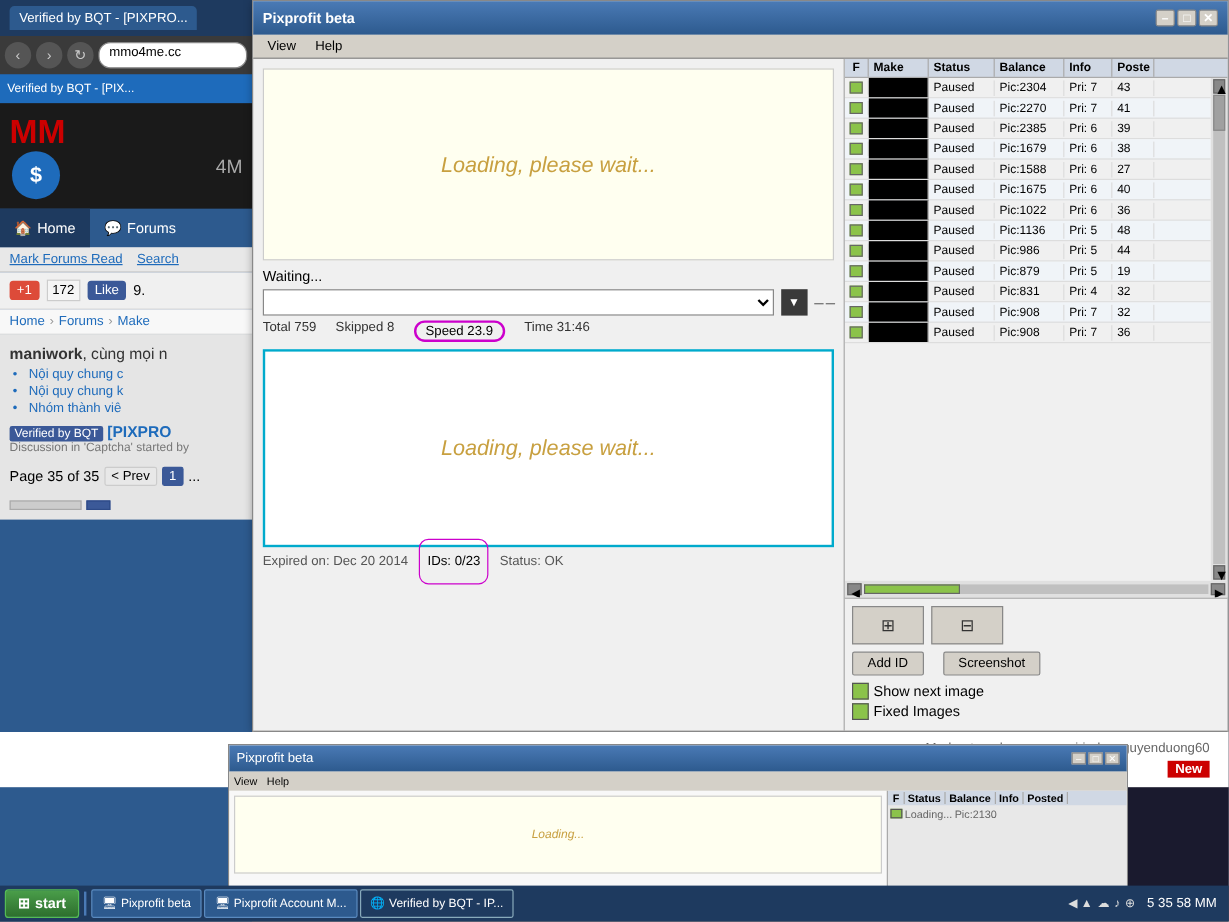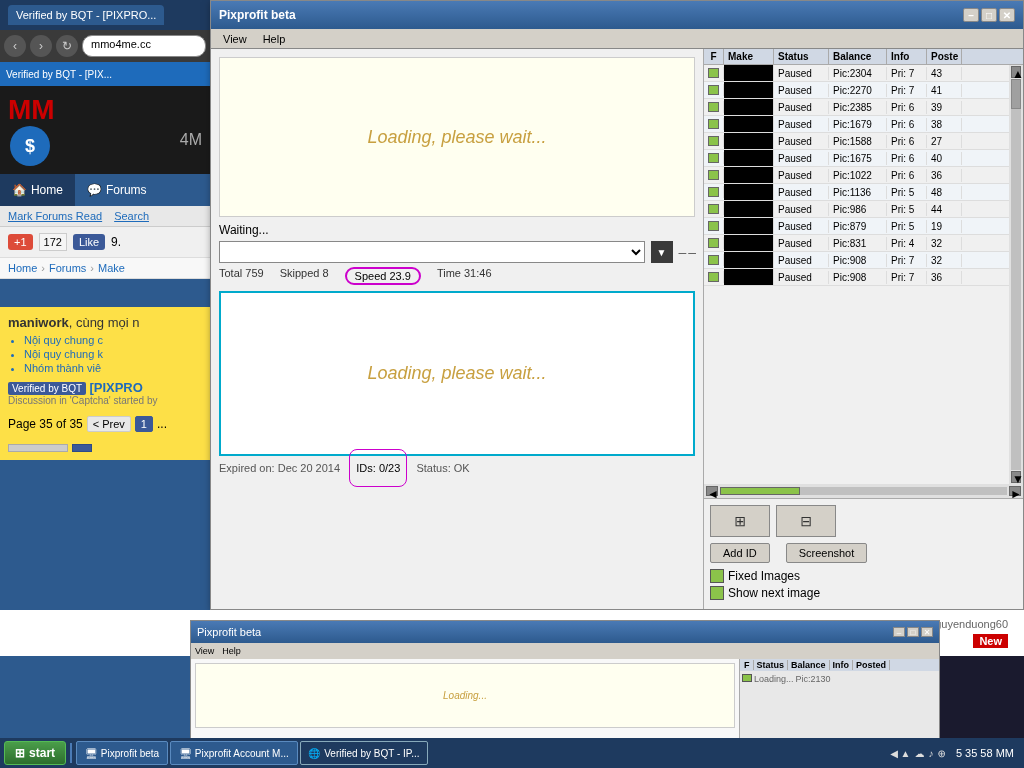--- a/index.html
+++ b/index.html
@@ -23,21 +23,21 @@
     .nav-item.active { background: #1e3a5f; }
     .sub-nav { background: #e8e8e8; padding: 4px 8px; display: flex; gap: 12px; align-items: center; border-bottom: 1px solid #ccc; }
     .sub-nav-link { color: #1e6bbb; font-size: 11px; cursor: pointer; text-decoration: underline; }
     .social-bar { padding: 6px 8px; display: flex; gap: 6px; align-items: center; background: #f0f0f0; border-bottom: 1px solid #ddd; }
     .gplus-btn { background: #dd4b39; color: #fff; border: none; padding: 2px 6px; font-size: 11px; border-radius: 3px; }
     .gplus-count { background: #f5f5f5; border: 1px solid #ccc; padding: 2px 4px; font-size: 11px; }
     .fb-like { background: #3b5998; color: #fff; border: none; padding: 2px 6px; font-size: 11px; border-radius: 3px; }
     .breadcrumb { background: #f8f8f8; padding: 4px 8px; display: flex; gap: 4px; align-items: center; font-size: 11px; border-bottom: 1px solid #ddd; }
     .bc-link { color: #1e6bbb; cursor: pointer; }
     .bc-sep { color: #999; }
-    .content-area { background: #fde047; padding: 8px; overflow: hidden; margin-top: 28px; }
+    .content-area { background: #e5e5e5; padding: 8px; overflow: hidden; }
     .content-title { font-size: 13px; color: #333; margin-bottom: 4px; }
     .bullet-list { margin-left: 16px; }
     .bullet-list li { margin-bottom: 2px; color: #1e6bbb; cursor: pointer; font-size: 11px; }
     .verified-post { background: #3b5998; color: #fff; font-size: 10px; padding: 1px 4px; border-radius: 2px; display: inline-block; }
     .post-title { color: #1e6bbb; font-size: 13px; font-weight: bold; cursor: pointer; }
     .post-meta { font-size: 10px; color: #777; }
     .pager { display: flex; align-items: center; gap: 4px; padding: 4px 0; }
     .pager-btn { background: #e8e8e8; border: 1px solid #ccc; padding: 1px 5px; font-size: 11px; cursor: pointer; border-radius: 2px; }
     .pager-current { background: #3b5998; color: #fff; border: 1px solid #3b5998; padding: 1px 5px; font-size: 11px; border-radius: 2px; }
 
@@ -418,25 +418,25 @@
         <div class="icon-row">
           <div class="icon-btn" style="font-size:14px; color:#333;">⊞</div>
           <div class="icon-btn" style="font-size:14px; color:#333;">⊟</div>
         </div>
         <div class="btn-row">
           <button class="app-btn">Add ID</button>
           <button class="app-btn">Screenshot</button>
         </div>
         <div class="checkbox-row">
           <div class="cb-green"></div>
-          <span>Fixed Images</span>
+          <span>Show next image</span>
         </div>
         <div class="checkbox-row">
           <div class="cb-green"></div>
-          <span>Show next image</span>
+          <span>Fixed Images</span>
         </div>
       </div>
     </div>
   </div>
 
   <div class="app-statusbar">
     <span>Pixtest support socks5  ssh uploaded!</span>
     <span>🔧</span>
   </div>
 </div>

